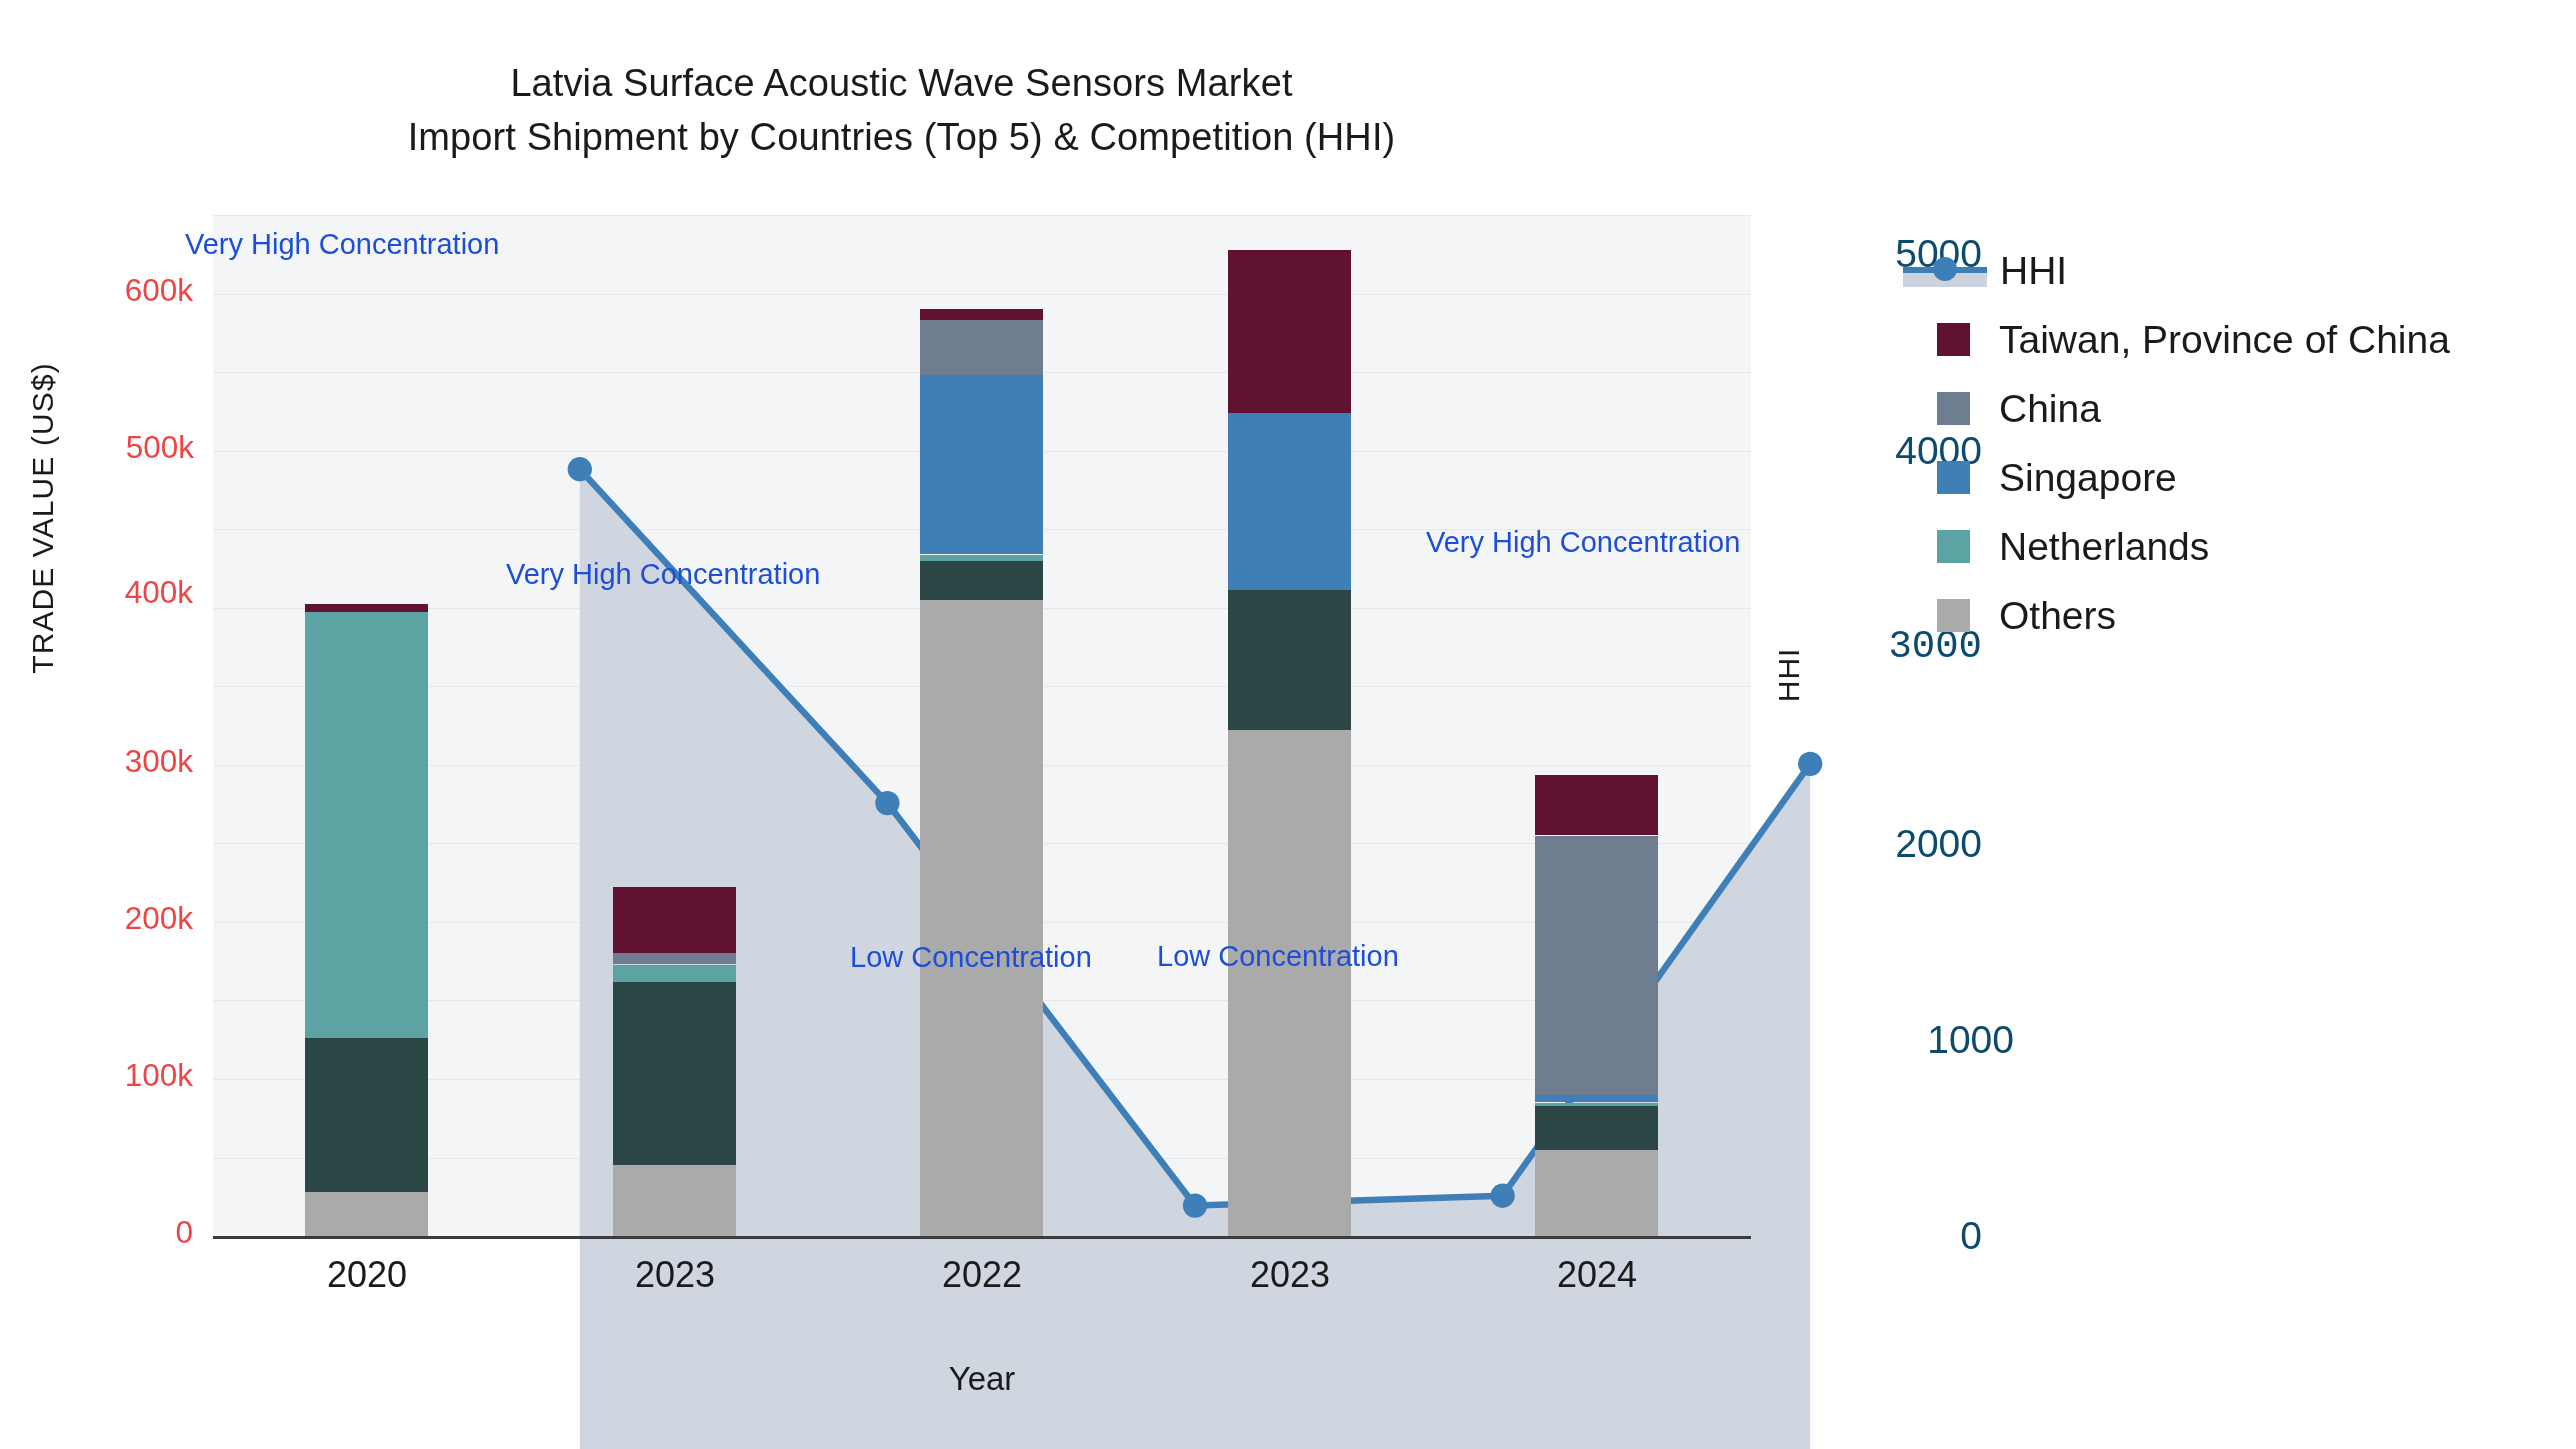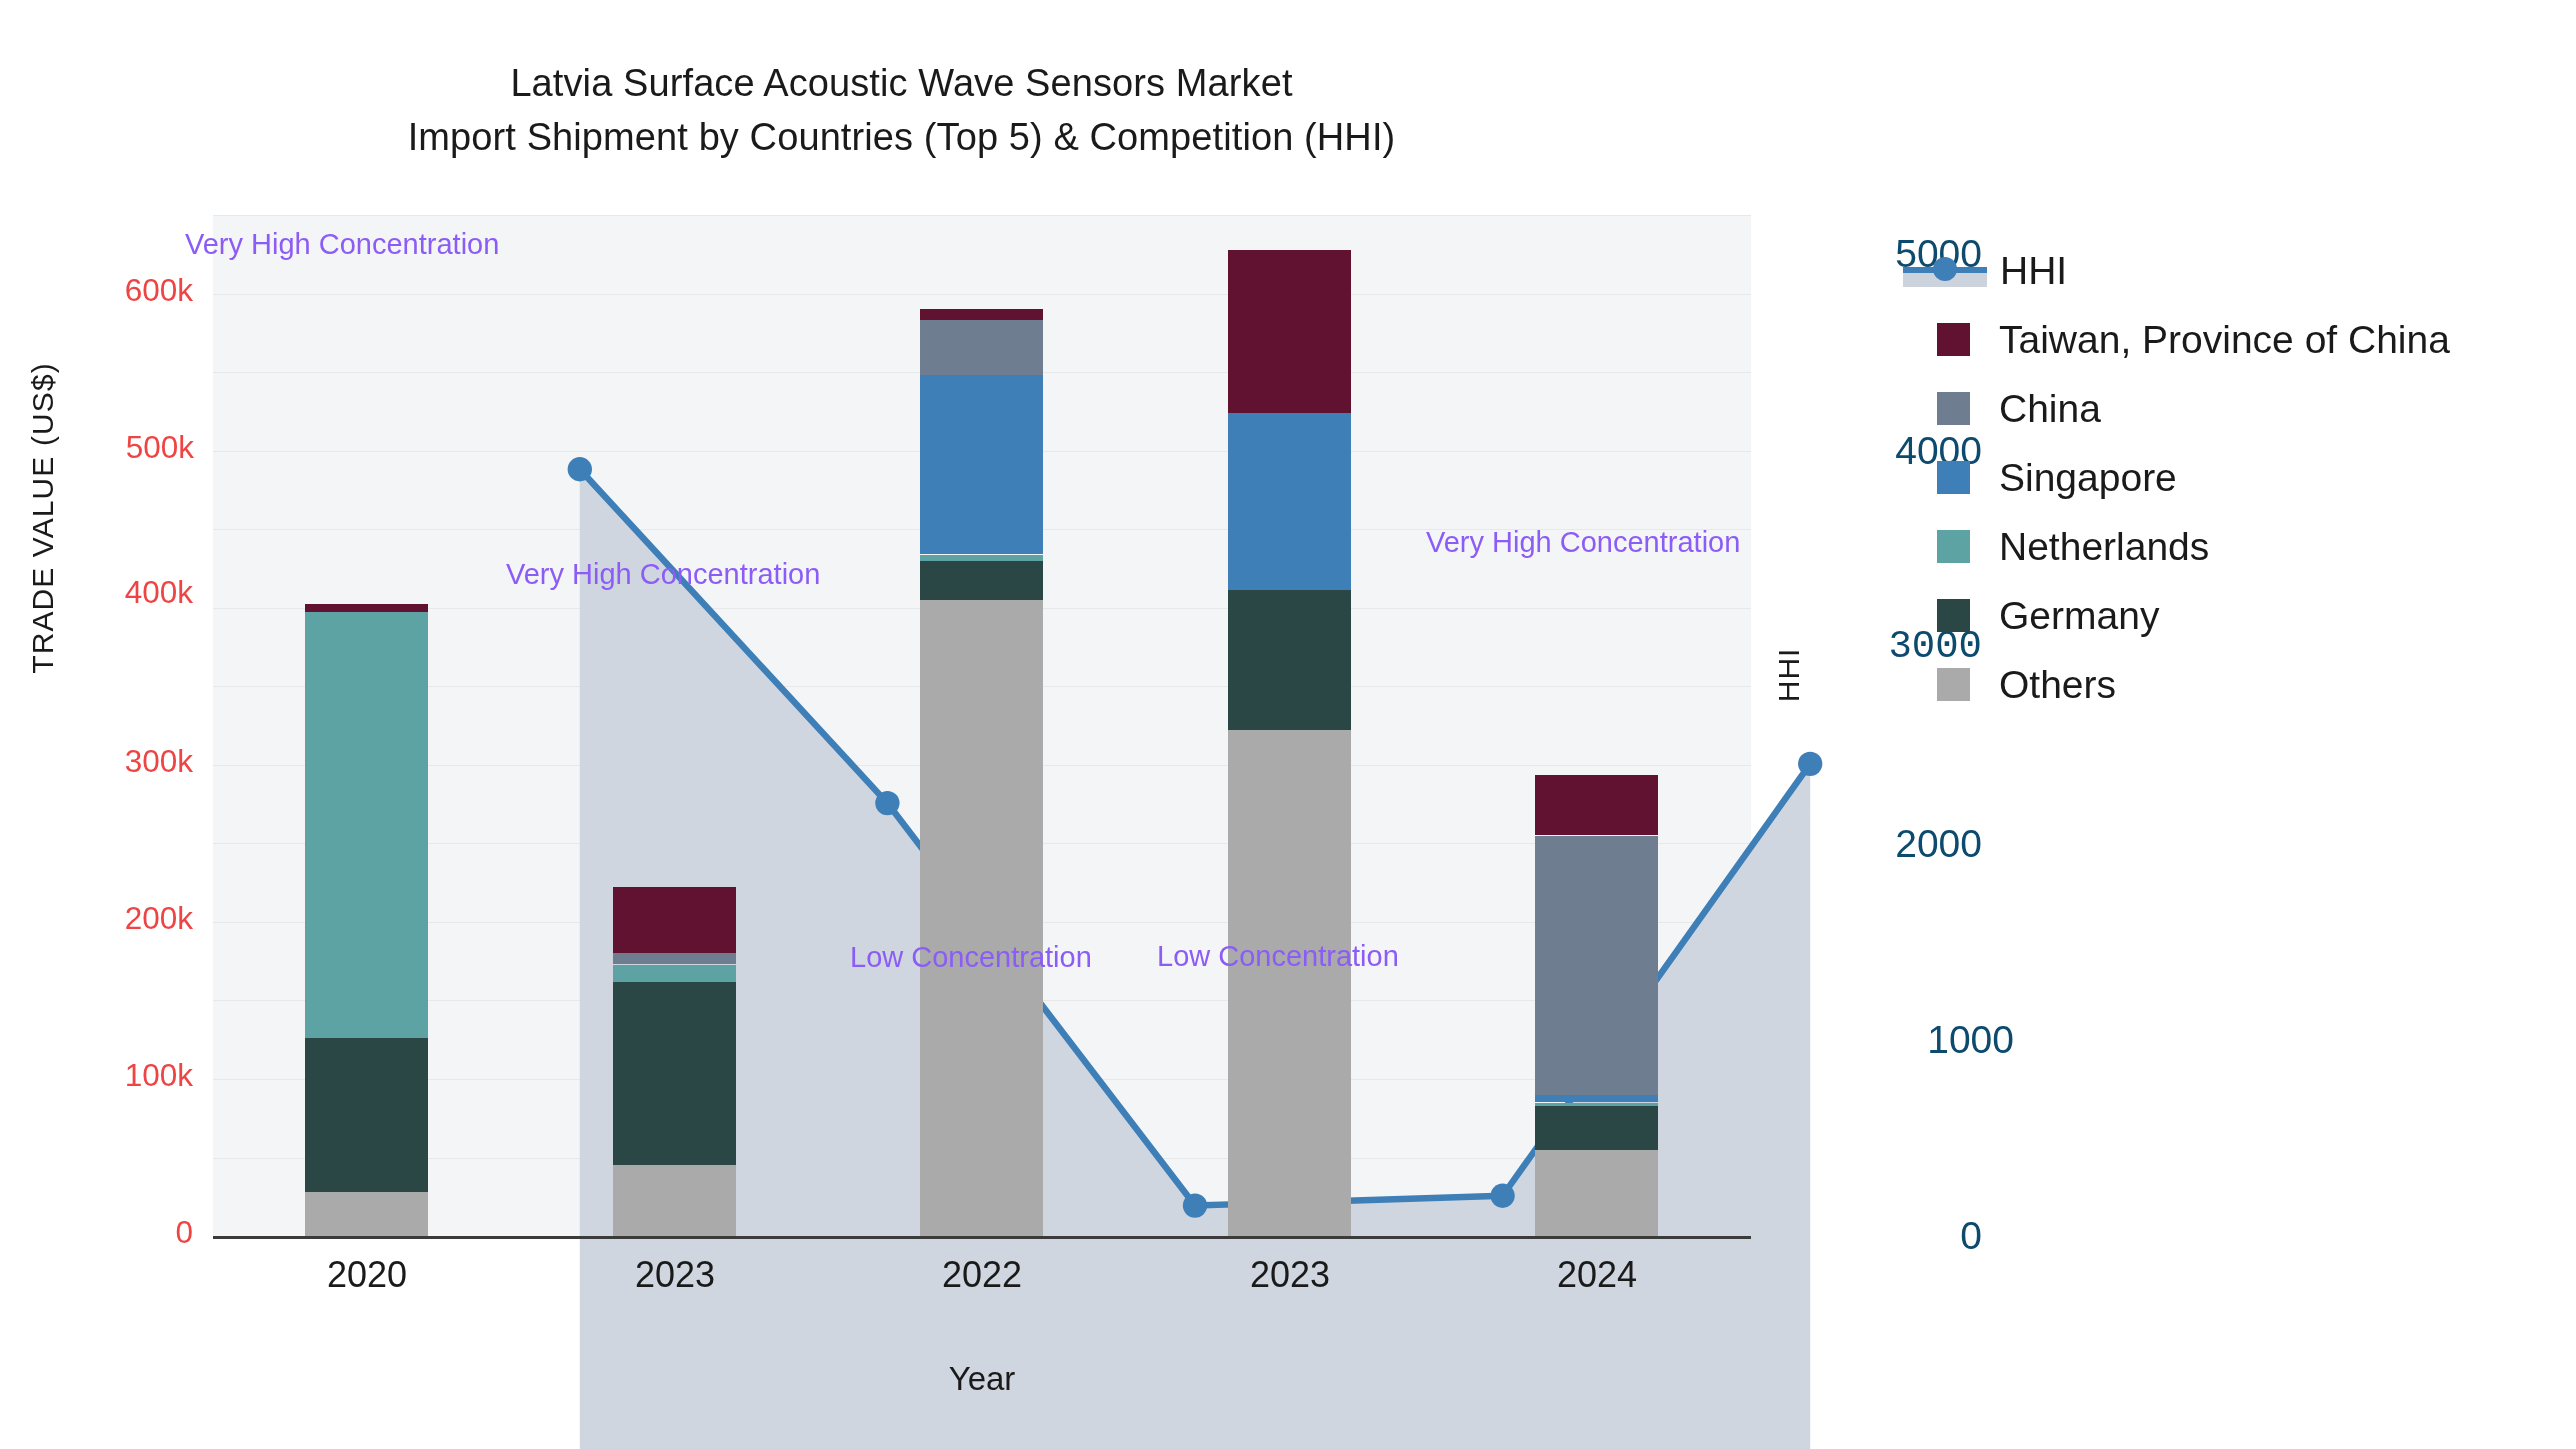--- a/index.html
+++ b/index.html
@@ -61,21 +61,21 @@
     font-size:30px;letter-spacing:0.9px;color:#1a1a1a;
     transform:rotate(-90deg);transform-origin:center center;
   }
   .xlabel{
     position:absolute;left:213px;top:1360px;width:1538px;text-align:center;
     font-size:33px;color:#1a1a1a;
   }
 
   
   .annot{
-    position:absolute;font-size:29px;color:#8b5cf6;white-space:nowrap;
+    position:absolute;font-size:29px;color:#1d4ed8;white-space:nowrap;
   }
 
   
   .legend{position:absolute;left:1903px;top:236px;width:665px;}
   .legend-row{
     display:flex;align-items:center;height:69px;
   }
   .legend-swatch{
     width:33px;height:33px;margin-left:34px;margin-right:29px;flex:0 0 auto;
     box-sizing:border-box;
@@ -227,24 +227,20 @@
         </div>
         <div class="legend-row">
           <span class="legend-swatch" style="background: rgb(62, 127, 184);"></span>
           <span class="legend-label">Singapore</span>
         </div>
         <div class="legend-row">
           <span class="legend-swatch" style="background: rgb(93, 163, 163);"></span>
           <span class="legend-label">Netherlands</span>
         </div>
         <div class="legend-row">
-          <span class="legend-swatch" style="background: rgb(42, 71, 70);"></span>
-          <span class="legend-label">Germany</span>
-        </div>
-        <div class="legend-row">
           <span class="legend-swatch" style="background: rgb(170, 170, 170);"></span>
           <span class="legend-label">Others</span>
         </div>
       </div>
   </div>
 
 </div>
 
 
 </body></html>

